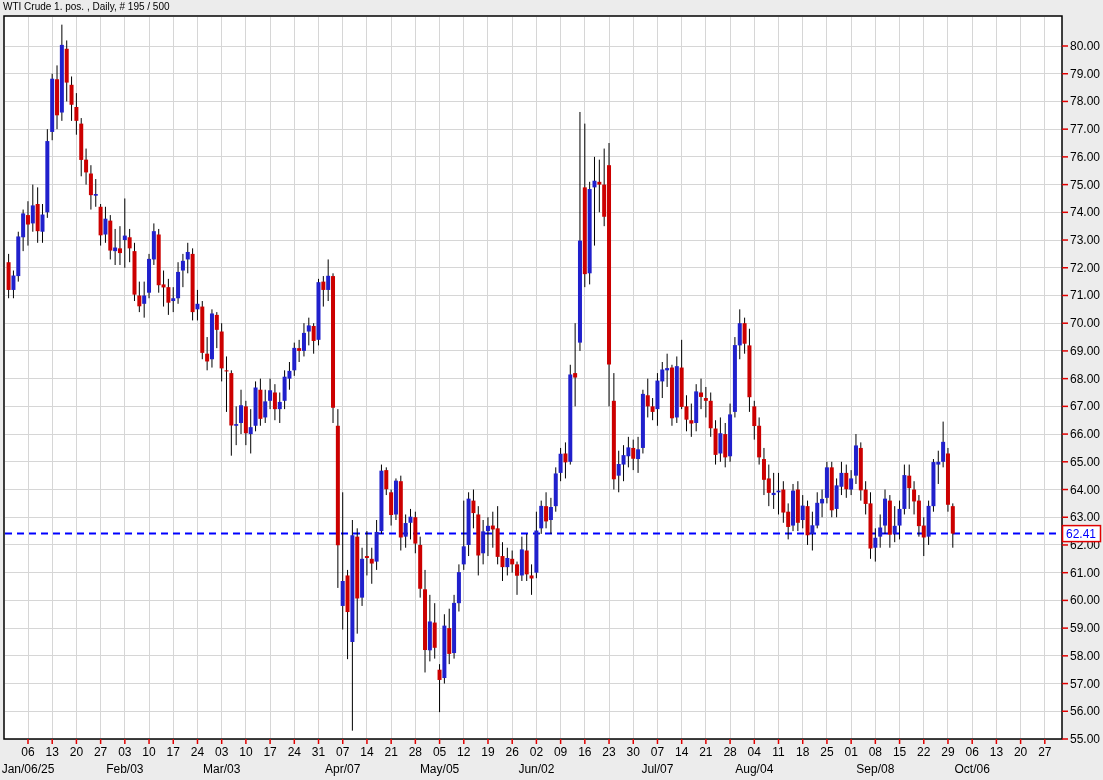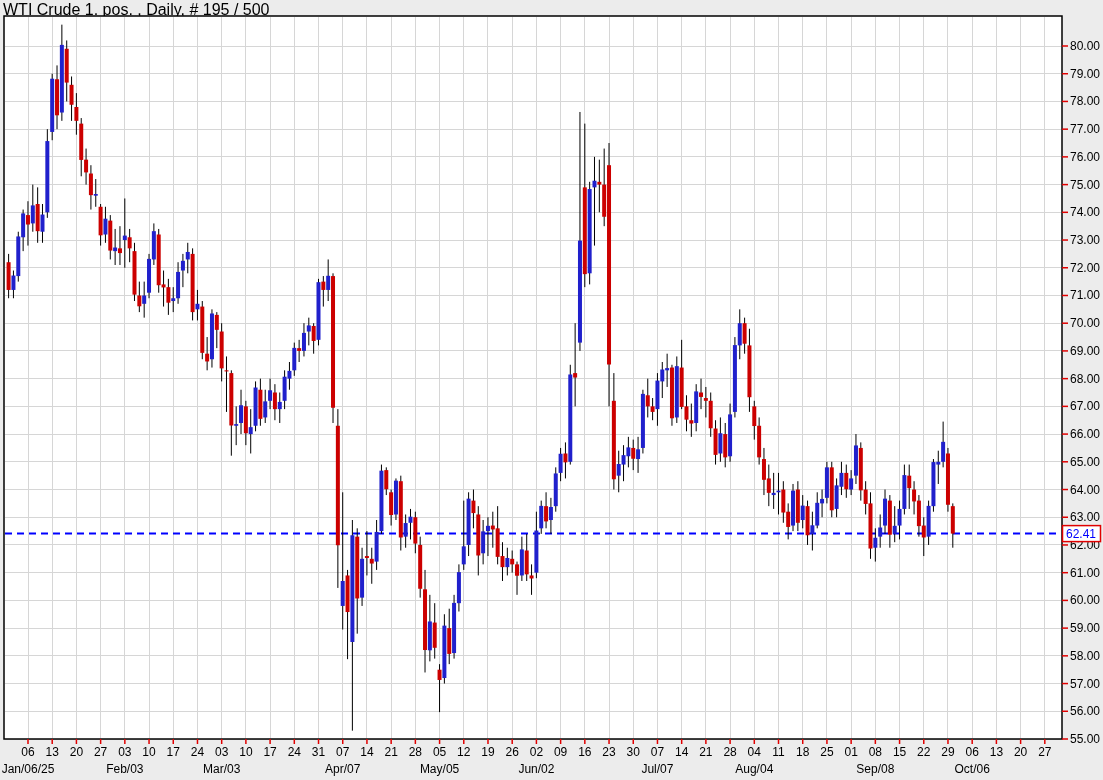--- a/index.html
+++ b/index.html
@@ -1,21 +1,21 @@
 <!DOCTYPE html>
 <html><head>
 <meta charset="utf-8">
 <style>
   html,body{margin:0;padding:0;}
   .screen{
     position:relative;width:1103px;height:780px;overflow:hidden;
     background:#ececec;font-family:"Liberation Sans",sans-serif;
   }
   .chart-title{
-    position:absolute;left:3px;top:1px;font-size:16px;color:#000;white-space:pre;
+    position:absolute;left:3px;top:1px;font-size:10px;color:#000;white-space:pre;
   }
   svg{position:absolute;left:0;top:0;}
   svg text{font-family:"Liberation Sans",sans-serif;}
 </style>
 </head>
 <body>
 
 <div class="screen">
   <div class="chart-title">WTI Crude 1. pos. , Daily, # 195 / 500</div>
   <svg id="chart" width="1103" height="780" viewBox="0 0 1103 780">

